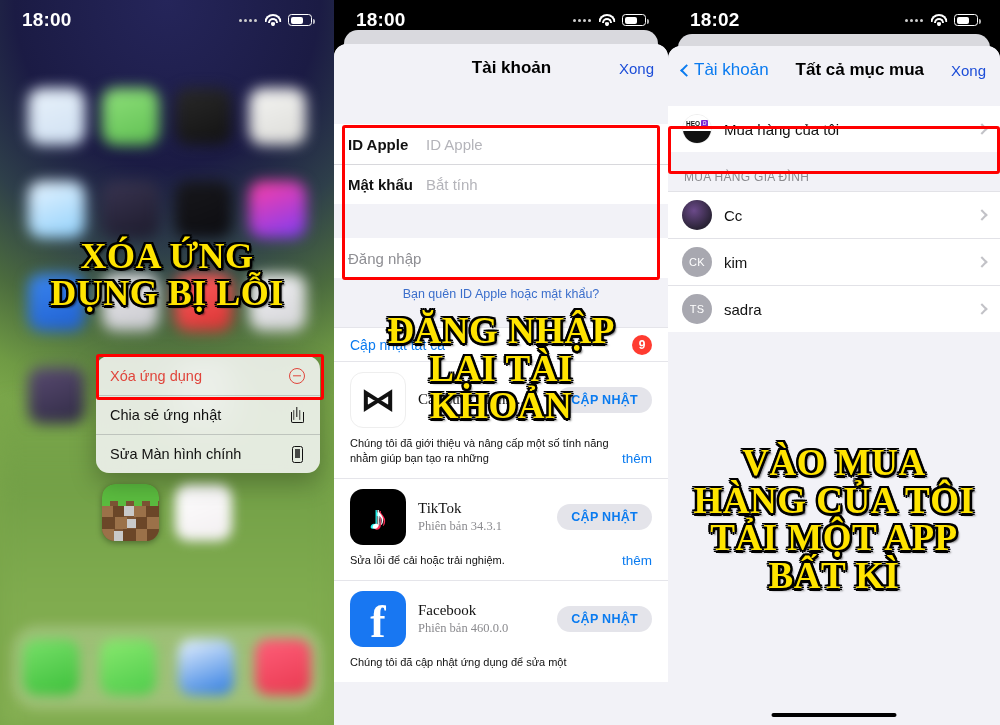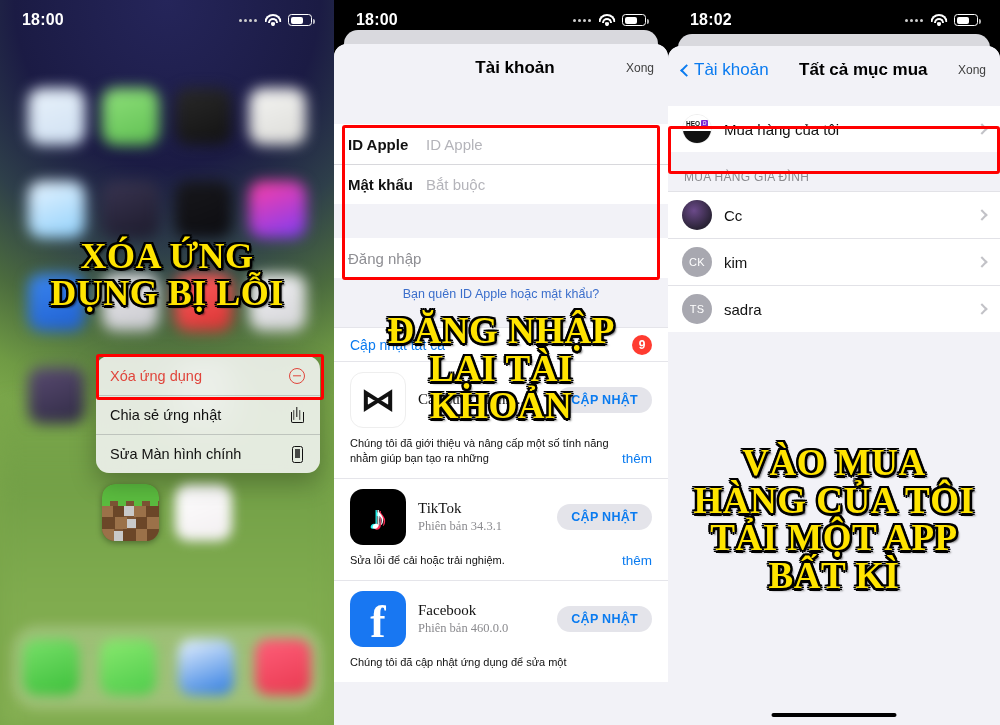--- a/index.html
+++ b/index.html
@@ -15,21 +15,21 @@
   .panel{ position:relative; width:334px; height:725px; overflow:hidden; background:#000; }
   .panel.mid{ width:334px; }
   .panel.right{ width:332px; }
 
   
   .statusbar{
     position:absolute; top:0; left:0; right:0; height:40px;
     display:flex; align-items:center; justify-content:space-between;
     padding:0 22px; z-index:40; color:#fff;
   }
-  .sb-time{ font-size:16px; font-weight:700; letter-spacing:.2px; }
+  .sb-time{ font-size:19px; font-weight:700; letter-spacing:.2px; }
   .sb-right{ display:flex; align-items:center; gap:7px; }
   .sb-dots{ display:flex; gap:2px; align-items:flex-end; }
   .sb-dots i{ display:block; width:3px; height:3px; border-radius:50%; background:#cfcfcf; }
   .sb-wifi{ width:17px; height:13px; position:relative; }
   .sb-wifi span{ position:absolute; left:50%; transform:translateX(-50%); border:2px solid #fff; border-bottom:none; border-radius:50% 50% 0 0 / 100% 100% 0 0; }
   .sb-wifi span.a{ width:17px; height:8px; top:0; }
   .sb-wifi span.b{ width:10px; height:5px; top:4px; }
   .sb-wifi span.c{ width:4px;  height:3px; top:8px; border-width:2px; background:#fff; border-radius:50%; height:4px; }
   .sb-batt{ width:24px; height:12px; border:1.6px solid #fff; border-radius:3.5px; position:relative; }
   .sb-batt::after{ content:""; position:absolute; right:-4px; top:3.5px; width:2px; height:5px; background:#fff; border-radius:0 2px 2px 0; opacity:.7;}
@@ -100,21 +100,21 @@
   .sheet-back{ position:absolute; left:10px; right:10px; top:30px; height:40px; background:#d9d9de; border-radius:14px 14px 0 0; }
   .sheet{
     position:absolute; left:0; right:0; top:44px; bottom:0;
     background:#f2f2f7; border-radius:13px 13px 0 0; overflow:hidden;
   }
   .nav{
     height:48px; display:flex; align-items:center; justify-content:space-between;
     padding:0 14px; background:#f2f2f7;
   }
   .nav-title{ font-size:17px; font-weight:700; color:#000; }
-  .nav-btn{ font-size:12px; color:#404040; }
+  .nav-btn{ font-size:15px; color:#1d4ed8; }
   .nav-left{ display:flex; align-items:center; gap:3px; font-size:17px; color:#0a7bf0; min-width:84px; }
   .chev-l{ width:9px; height:9px; border-left:2.4px solid #0a7bf0; border-bottom:2.4px solid #0a7bf0; transform:rotate(45deg); display:inline-block; }
 
   .group{ background:#0f172a; }
   .row{ display:flex; align-items:center; min-height:40px; padding:0 14px; background:#fff; }
   .row + .row{ border-top:.6px solid #d8d8dc; }
   .row-label{ font-size:15px; font-weight:700; color:#111; width:78px; flex:0 0 78px; }
   .row-value{ font-size:15px; color:#b4b4ba; }
   .gap{ height:34px; background:#f2f2f7; }
   .signin{ font-size:15px; color:#8e8e93; }
@@ -306,21 +306,21 @@
 
       <div style="height:32px;background:#f2f2f7"></div>
 
       <div class="group">
         <div class="row">
           <span class="row-label">ID Apple</span>
           <span class="row-value">ID Apple</span>
         </div>
         <div class="row">
           <span class="row-label">Mật khẩu</span>
-          <span class="row-value">Bắt buộc</span>
+          <span class="row-value">Bắt tính</span>
         </div>
       </div>
       <div class="gap"></div>
       <div class="group">
         <div class="row">
           <span class="signin">Đăng nhập</span>
         </div>
       </div>
       <div class="forgot">Bạn quên ID Apple hoặc mật khẩu?</div>
 

